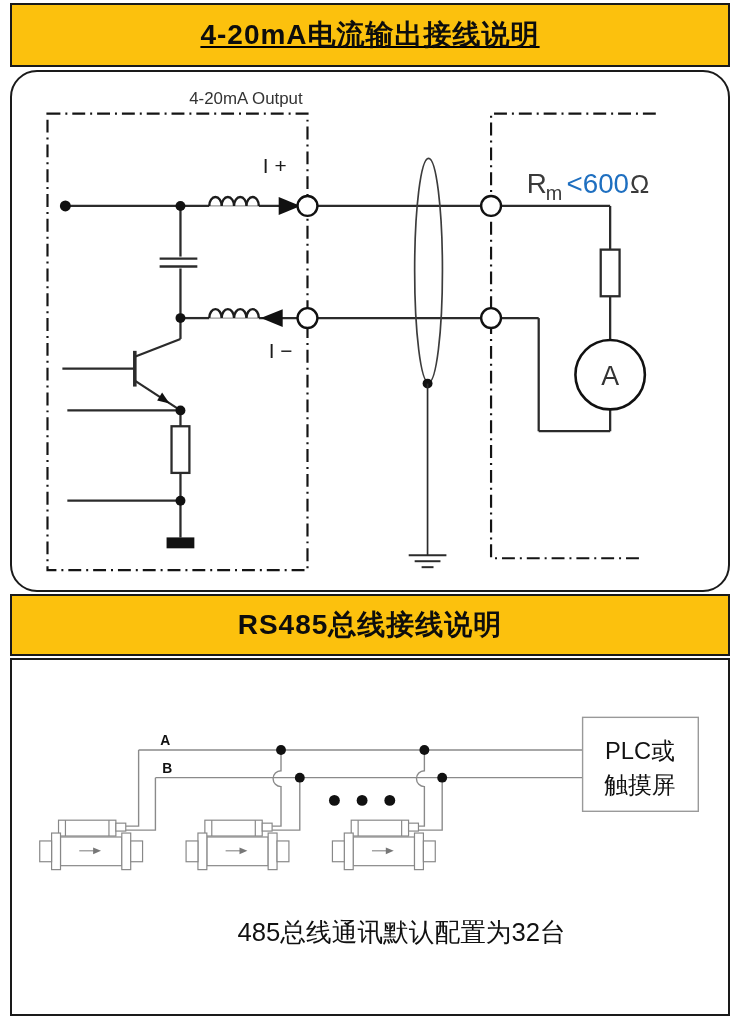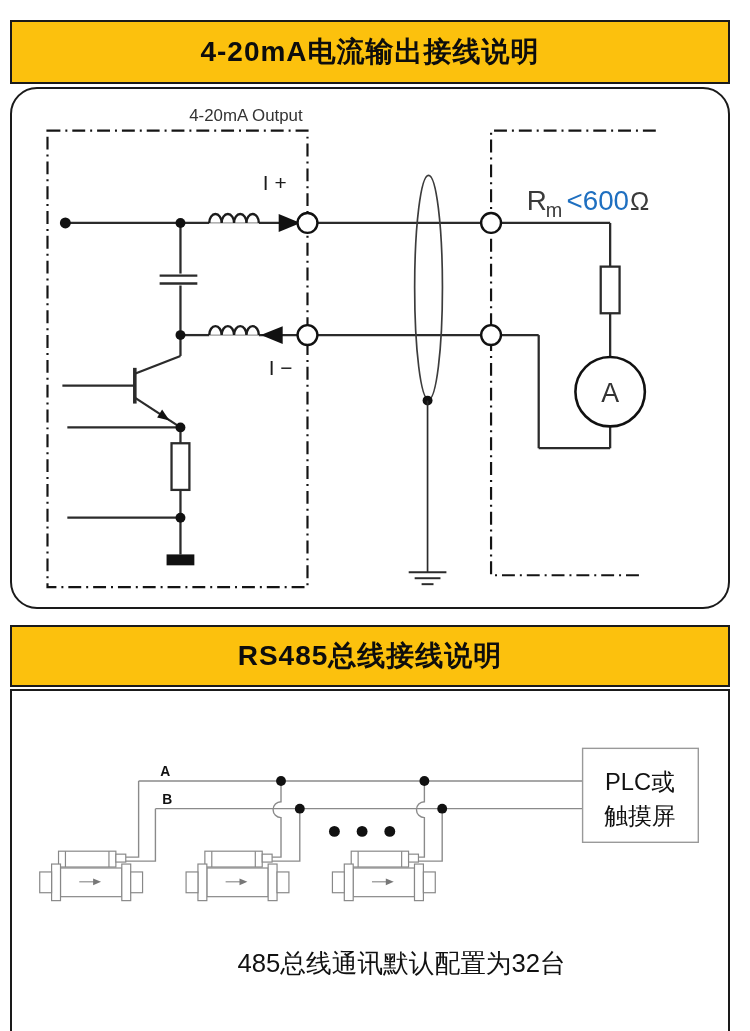--- a/index.html
+++ b/index.html
@@ -3,22 +3,22 @@
 <meta charset="utf-8">
 <style>
   html,body{margin:0;padding:0;background:#ffffff;}
   body{width:750px;height:1031px;font-family:"Liberation Sans","DejaVu Sans",sans-serif;}
   .page{width:720px;margin-left:10px;}
   .hdr{box-sizing:border-box;height:64px;border:2px solid #1a1a1a;background:#FCC10D;
        display:flex;align-items:center;justify-content:center;}
   .hdr span{font-size:28px;font-weight:bold;color:#0d0d0d;letter-spacing:1px;}
   .panel-body{box-sizing:border-box;border:2px solid #1a1a1a;background:#ffffff;overflow:hidden;}
   #body1{height:522px;margin-top:3px;border-radius:27px;}
-  #hdr1{margin-top:20px;}
-  #hdr2{margin-top:16px;height:62px;}
+  #hdr1{margin-top:3px;text-decoration:underline;}
+  #hdr2{margin-top:2px;height:62px;}
   #body2{height:358px;margin-top:2px;}
   svg{display:block;}
   svg text{font-family:"Liberation Sans","DejaVu Sans",sans-serif;}
 </style>
 </head>
 <body>
 
 <div class="page">
 
   <div id="hdr1" class="hdr">

